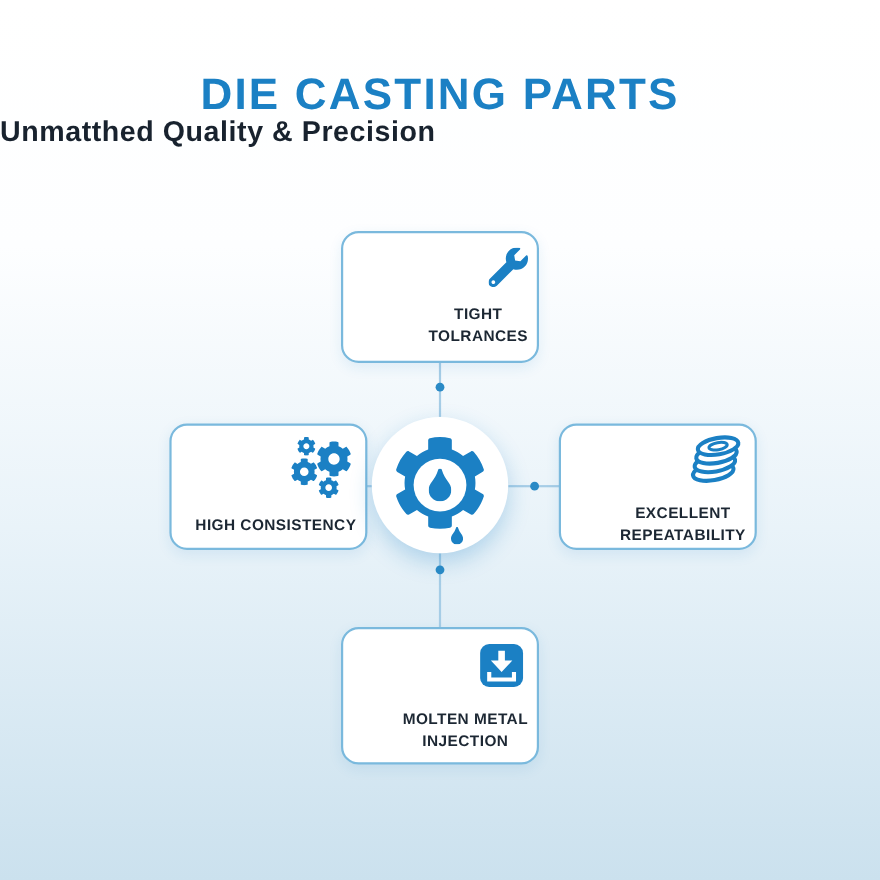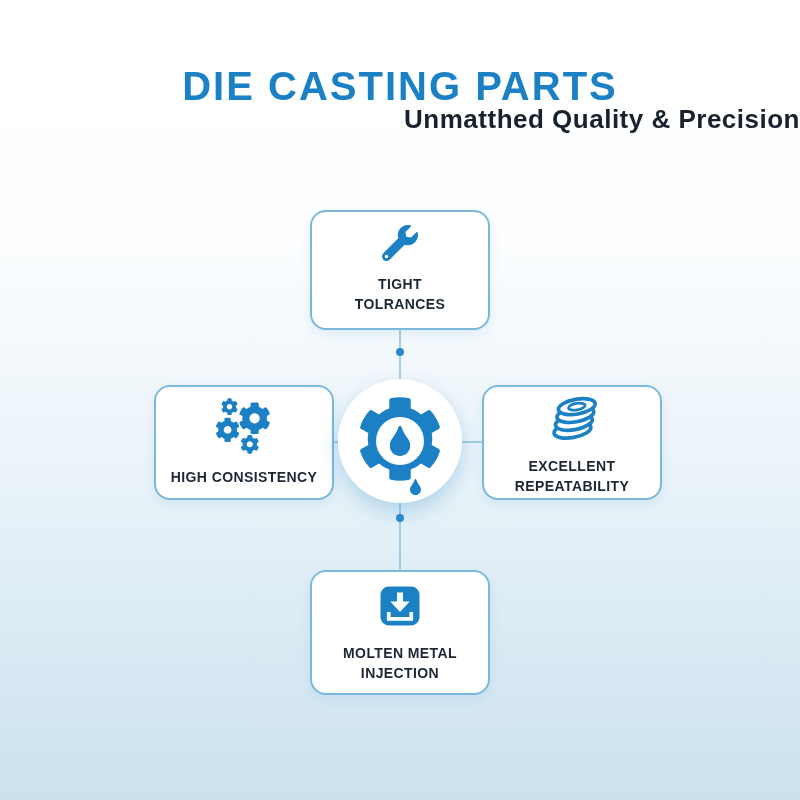--- a/index.html
+++ b/index.html
@@ -10,33 +10,33 @@
   }
   .canvas{
     position:relative;width:800px;height:800px;
     background:linear-gradient(180deg,#ffffff 0%,#fdfeff 28%,#e9f3f9 60%,#cbe1ee 100%);
   }
   .title{
     position:absolute;top:52px;left:0;width:100%;text-align:center;
     font-size:40px;font-weight:800;color:#1b80c4;letter-spacing:2px;margin-top:12px;
   }
   .subtitle{
-    position:absolute;top:104px;left:0;width:100%;text-align:right;
+    position:absolute;top:104px;left:0;width:100%;text-align:left;
     font-size:26px;font-weight:700;color:#18222e;letter-spacing:.5px;
   }
   .card{
     position:absolute;background:#ffffff;
     border:2px solid #7ab9dd;border-radius:16px;
     box-shadow:0 4px 12px rgba(27,128,196,.10);
-    display:flex;flex-direction:column;align-items:center;justify-content:center;
+    display:flex;flex-direction:column;align-items:flex-end;justify-content:center;
     gap:10px;text-align:center;box-sizing:border-box;padding:8px;
   }
   .card-top{left:310px;top:210px;width:180px;height:120px;}
   .card-left{left:110px;top:385px;width:180px;height:115px;margin-left:44px;}
-  .card-right{left:482px;top:385px;width:180px;height:115px;}
+  .card-right{left:508px;top:385px;width:180px;height:115px;}
   .card-bottom{left:310px;top:570px;width:180px;height:125px;}
   .card-label{
     font-size:14px;font-weight:700;color:#1c2733;letter-spacing:.4px;
     line-height:1.4;white-space:pre-line;
   }
   .connector{position:absolute;background:#a6cde6;}
   .conn-v{width:2px;}
   .conn-h{height:2px;}
   .dot{position:absolute;width:8px;height:8px;border-radius:50%;background:#2a8ac6;}
   .center-circle{

